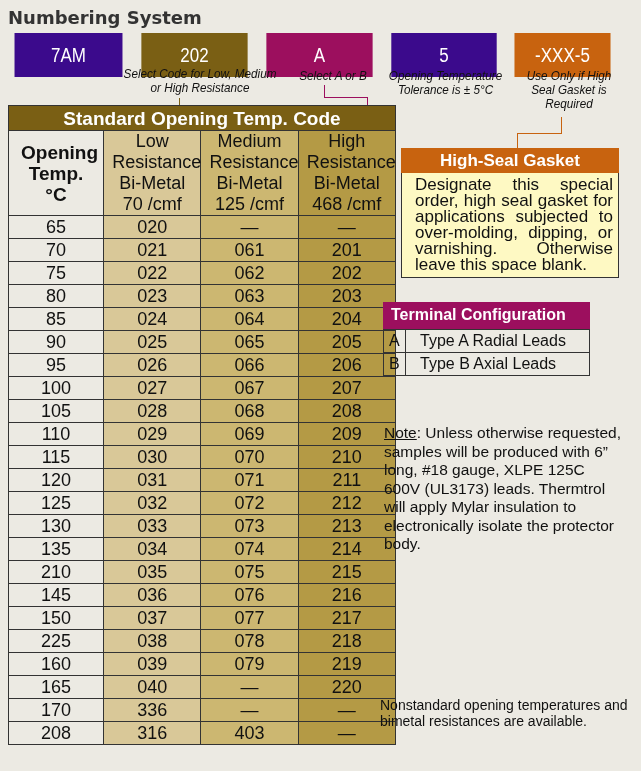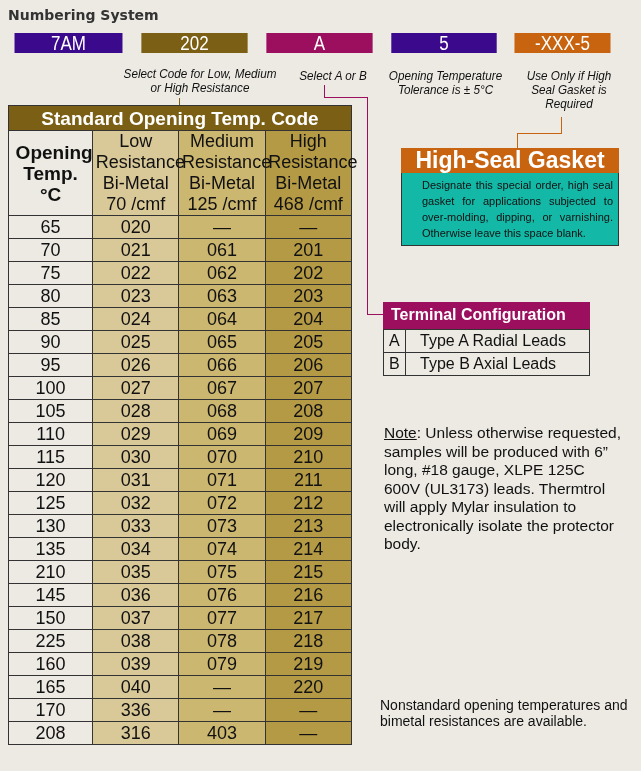--- a/index.html
+++ b/index.html
@@ -1,33 +1,33 @@
 <!DOCTYPE html>
 <html><head>
 <meta charset="utf-8">
 <style>
   html,body{margin:0;padding:0;}
   body{width:641px;height:771px;background:#eceae3;position:relative;overflow:hidden;font-family:"Liberation Sans",sans-serif;color:#111;}
-  .title{position:absolute;left:8px;top:7px;font-size:14px;font-weight:bold;color:#333;font-family:"DejaVu Sans",sans-serif;}
-  .codebar{position:absolute;left:5px;top:33px;width:614px;height:20px;display:flex;}
+  .title{position:absolute;left:8px;top:7px;font-size:18px;font-weight:bold;color:#333;font-family:"DejaVu Sans",sans-serif;}
+  .codebar{position:absolute;left:5px;top:33px;width:614px;height:44px;display:flex;}
   .codebar div{display:flex;align-items:center;justify-content:center;color:#fff;font-size:20px;transform:scaleX(0.85);}
   .seg{flex:none;}
   .cap{position:absolute;font-style:italic;font-size:13px;line-height:14px;text-align:center;color:#111;transform:scaleX(0.9);transform-origin:center top;}
   .line{position:absolute;}
-  table.main{position:absolute;left:8px;top:105px;width:344px;border-collapse:collapse;border-radius:15px;}
+  table.main{position:absolute;left:8px;top:105px;width:388px;border-collapse:collapse;border-radius:15px;}
   table.main td{border:1px solid #333;text-align:center;font-size:18px;height:22px;padding:0;line-height:21px;}
   .tt{background:#7a5f14;color:#fff;font-weight:bold;font-size:19px !important;height:24px !important;}
   .hdr td{font-size:16px;line-height:17px;}
   .c0{background:#eceae3;width:82px;}
   .c1{background:#d9c898;width:84px;}
   .c2{background:#ccb771;width:84px;}
   .c3{background:#b49a45;width:84px;}
   .hsg{position:absolute;left:401px;top:148px;width:218px;}
-  .hsg .h{background:#c8630f;color:#fff;font-weight:bold;font-size:23px;text-align:center;height:25px;line-height:25px;}
-  .hsg .b{border:1px solid #333;border-top:none;padding:4px 5px 4px 20px;font-size:11px;line-height:16px;text-align:justify;background:#14b8a6;}
+  .hsg .h{background:#c8630f;color:#fff;font-weight:bold;font-size:17px;text-align:center;height:25px;line-height:25px;}
+  .hsg .b{border:1px solid #333;border-top:none;padding:4px 5px 4px 13px;font-size:17px;line-height:16px;text-align:justify;background:#fef9c3;}
   .tc{position:absolute;left:383px;top:302px;width:207px;}
   .tc .h{background:#9c0f5e;color:#fff;font-weight:bold;font-size:16px;height:27px;line-height:26px;padding-left:8px;}
   .tc table{border-collapse:collapse;width:100%;}
   .tc td{border:1px solid #333;font-size:16px;height:22px;padding:0 0 0 5px;}
   .note{position:absolute;left:384px;top:424px;width:240px;font-size:15.5px;line-height:18.5px;}
   .note u{text-decoration:underline;}
   .foot{position:absolute;left:380px;top:697px;width:260px;font-size:14px;line-height:16px;}
 </style>
 </head>
 <body>

